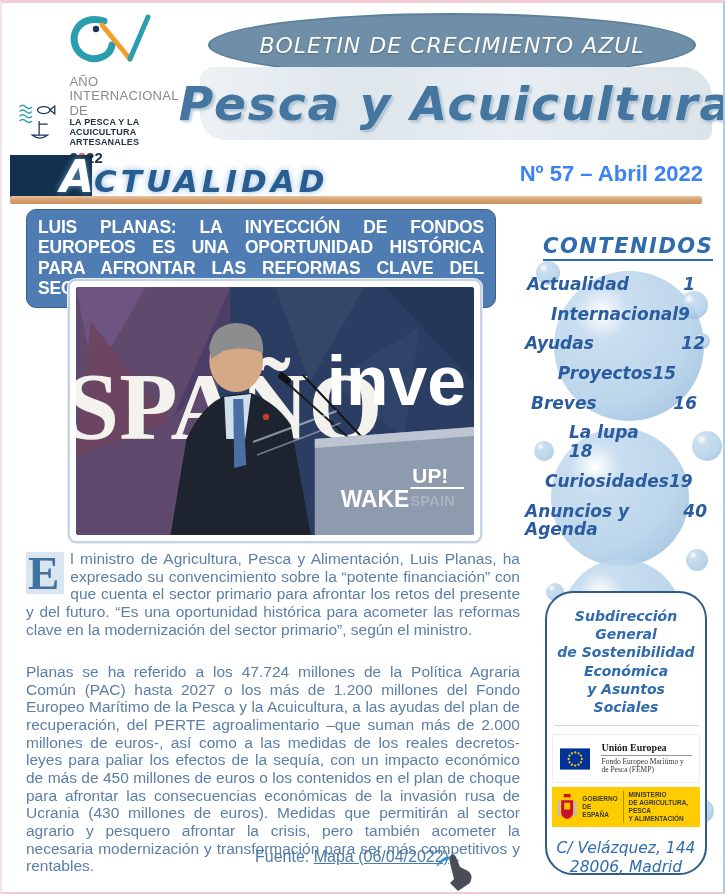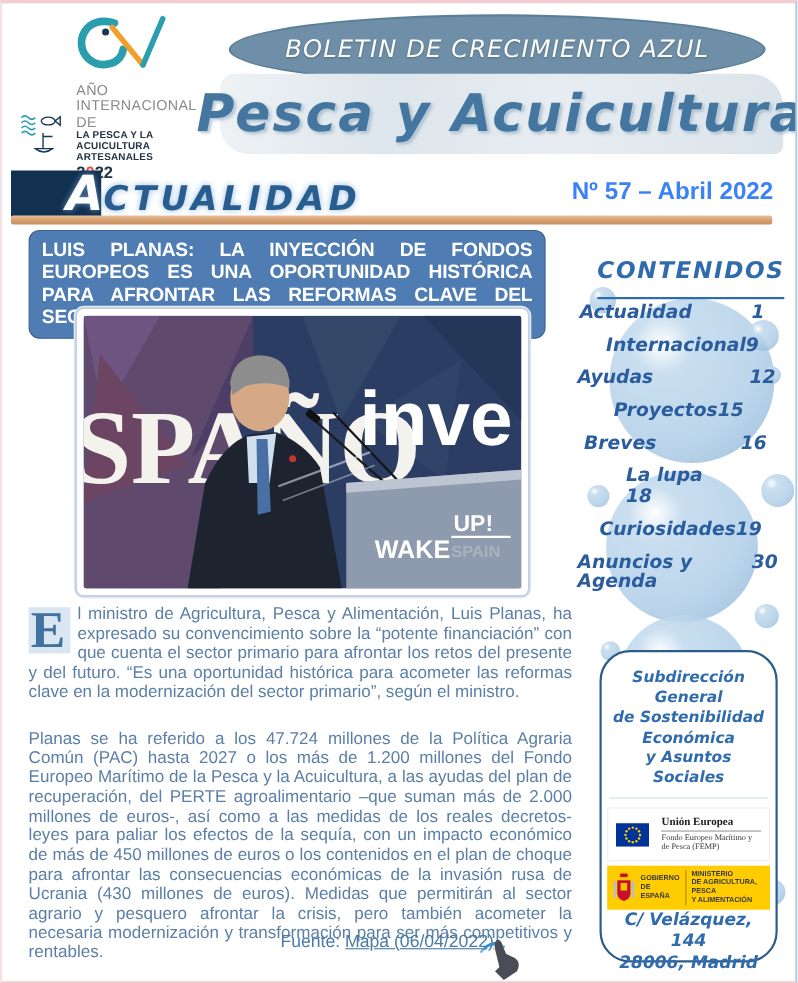--- a/index.html
+++ b/index.html
@@ -83,21 +83,21 @@
   .source a{ color:#4a7aa5; text-decoration:underline; }
   .click-icon{ position:absolute; left:428px; top:846px; }
 
   
   .bubble{ position:absolute; border-radius:50%;
     background:radial-gradient(circle at 32% 28%, rgba(255,255,255,.95) 0%, rgba(196,219,238,.9) 18%, rgba(166,200,228,.75) 60%, rgba(140,180,215,.85) 100%);
     z-index:0; }
   .contents-title{
     position:absolute; left:541px; top:231px; z-index:2;
     color:#2f6bad; font-size:21px; font-weight:bold; letter-spacing:1.5px;
-    border-bottom:2px solid #2f6bad; padding-bottom:12px;
+    border-bottom:2px solid #2f6bad; padding-bottom:1px;
   }
   .toc{ position:absolute; left:523px; top:272px; width:184px; z-index:2; }
   .toc-row{ display:flex; justify-content:space-between; margin-bottom:11px;
     color:#2a5c9e; font-weight:bold; font-size:17px; line-height:1.1; }
   .toc-row:nth-child(1){ padding:0 14px 0 2px; }
   .toc-row:nth-child(2){ padding:0 36px 0 26px; }
   .toc-row:nth-child(3){ padding:0 4px 0 0; }
   .toc-row:nth-child(4){ padding:0 28px 0 28px;justify-content:center; }
   .toc-row:nth-child(5){ padding:0 12px 0 6px; }
   .toc-row:nth-child(6){ padding:0 6px 0 44px;flex-direction:column; }
@@ -120,22 +120,22 @@
     border:1px solid #eee; padding:7px; }
   .eu-text{ font-family:"Liberation Serif", serif; line-height:1.15; }
   .eu-text .n{ font-weight:bold; font-size:10px; color:#1a1a1a; display:block; border-bottom:1px solid #999; padding-bottom:1px; margin-bottom:2px;}
   .eu-text .f{ font-size:7.5px; color:#333; display:block; }
   .gov-block{ display:flex; align-items:center; gap:4px; width:148px; background:#ffcc00;
     padding:3px 4px; margin-top:4px; }
   .gov-text{ font-size:6.5px; font-weight:bold; color:#3a3a3a; line-height:1.25;
     display:flex; gap:5px; align-items:center;}
   .gov-text .col{ white-space:pre-line; }
   .gov-text .divider{ width:1px; align-self:stretch; background:#b08d00; }
-  .address{ color:#2f6bad; font-weight:bold; font-size:15.5px; line-height:1.25;
-    text-align:center; white-space:pre-line; }
+  .address{ color:#2f6bad; font-weight:normal; font-size:15.5px; line-height:1.25;
+    text-align:center; margin-top:12px; white-space:pre-line; }
 </style>
 </head>
 <body>
 
 <div class="page">
 
   <header>
     <div class="logo-block">
       <svg class="brand-mark" width="96" height="56" viewBox="0 0 96 56">
         <path d="M46,10 C20,2 8,28 22,42 C33,52 52,48 54,34" stroke="#2a9daf" stroke-width="7" fill="none" stroke-linecap="round"></path>
@@ -262,21 +262,21 @@
     <div class="toc-row">
         <span class="lbl">La lupa</span>
         <span class="pg">18</span>
       </div>
     <div class="toc-row">
         <span class="lbl">Curiosidades</span>
         <span class="pg">19</span>
       </div>
     <div class="toc-row">
         <span class="lbl">Anuncios y Agenda</span>
-        <span class="pg">30</span>
+        <span class="pg">40</span>
       </div>
   </nav>
 
   <aside class="info-box">
     <div class="info-title hand">Subdirección General
 de Sostenibilidad
 Económica
 y Asuntos Sociales</div>
     <div class="info-sep"></div>
 

